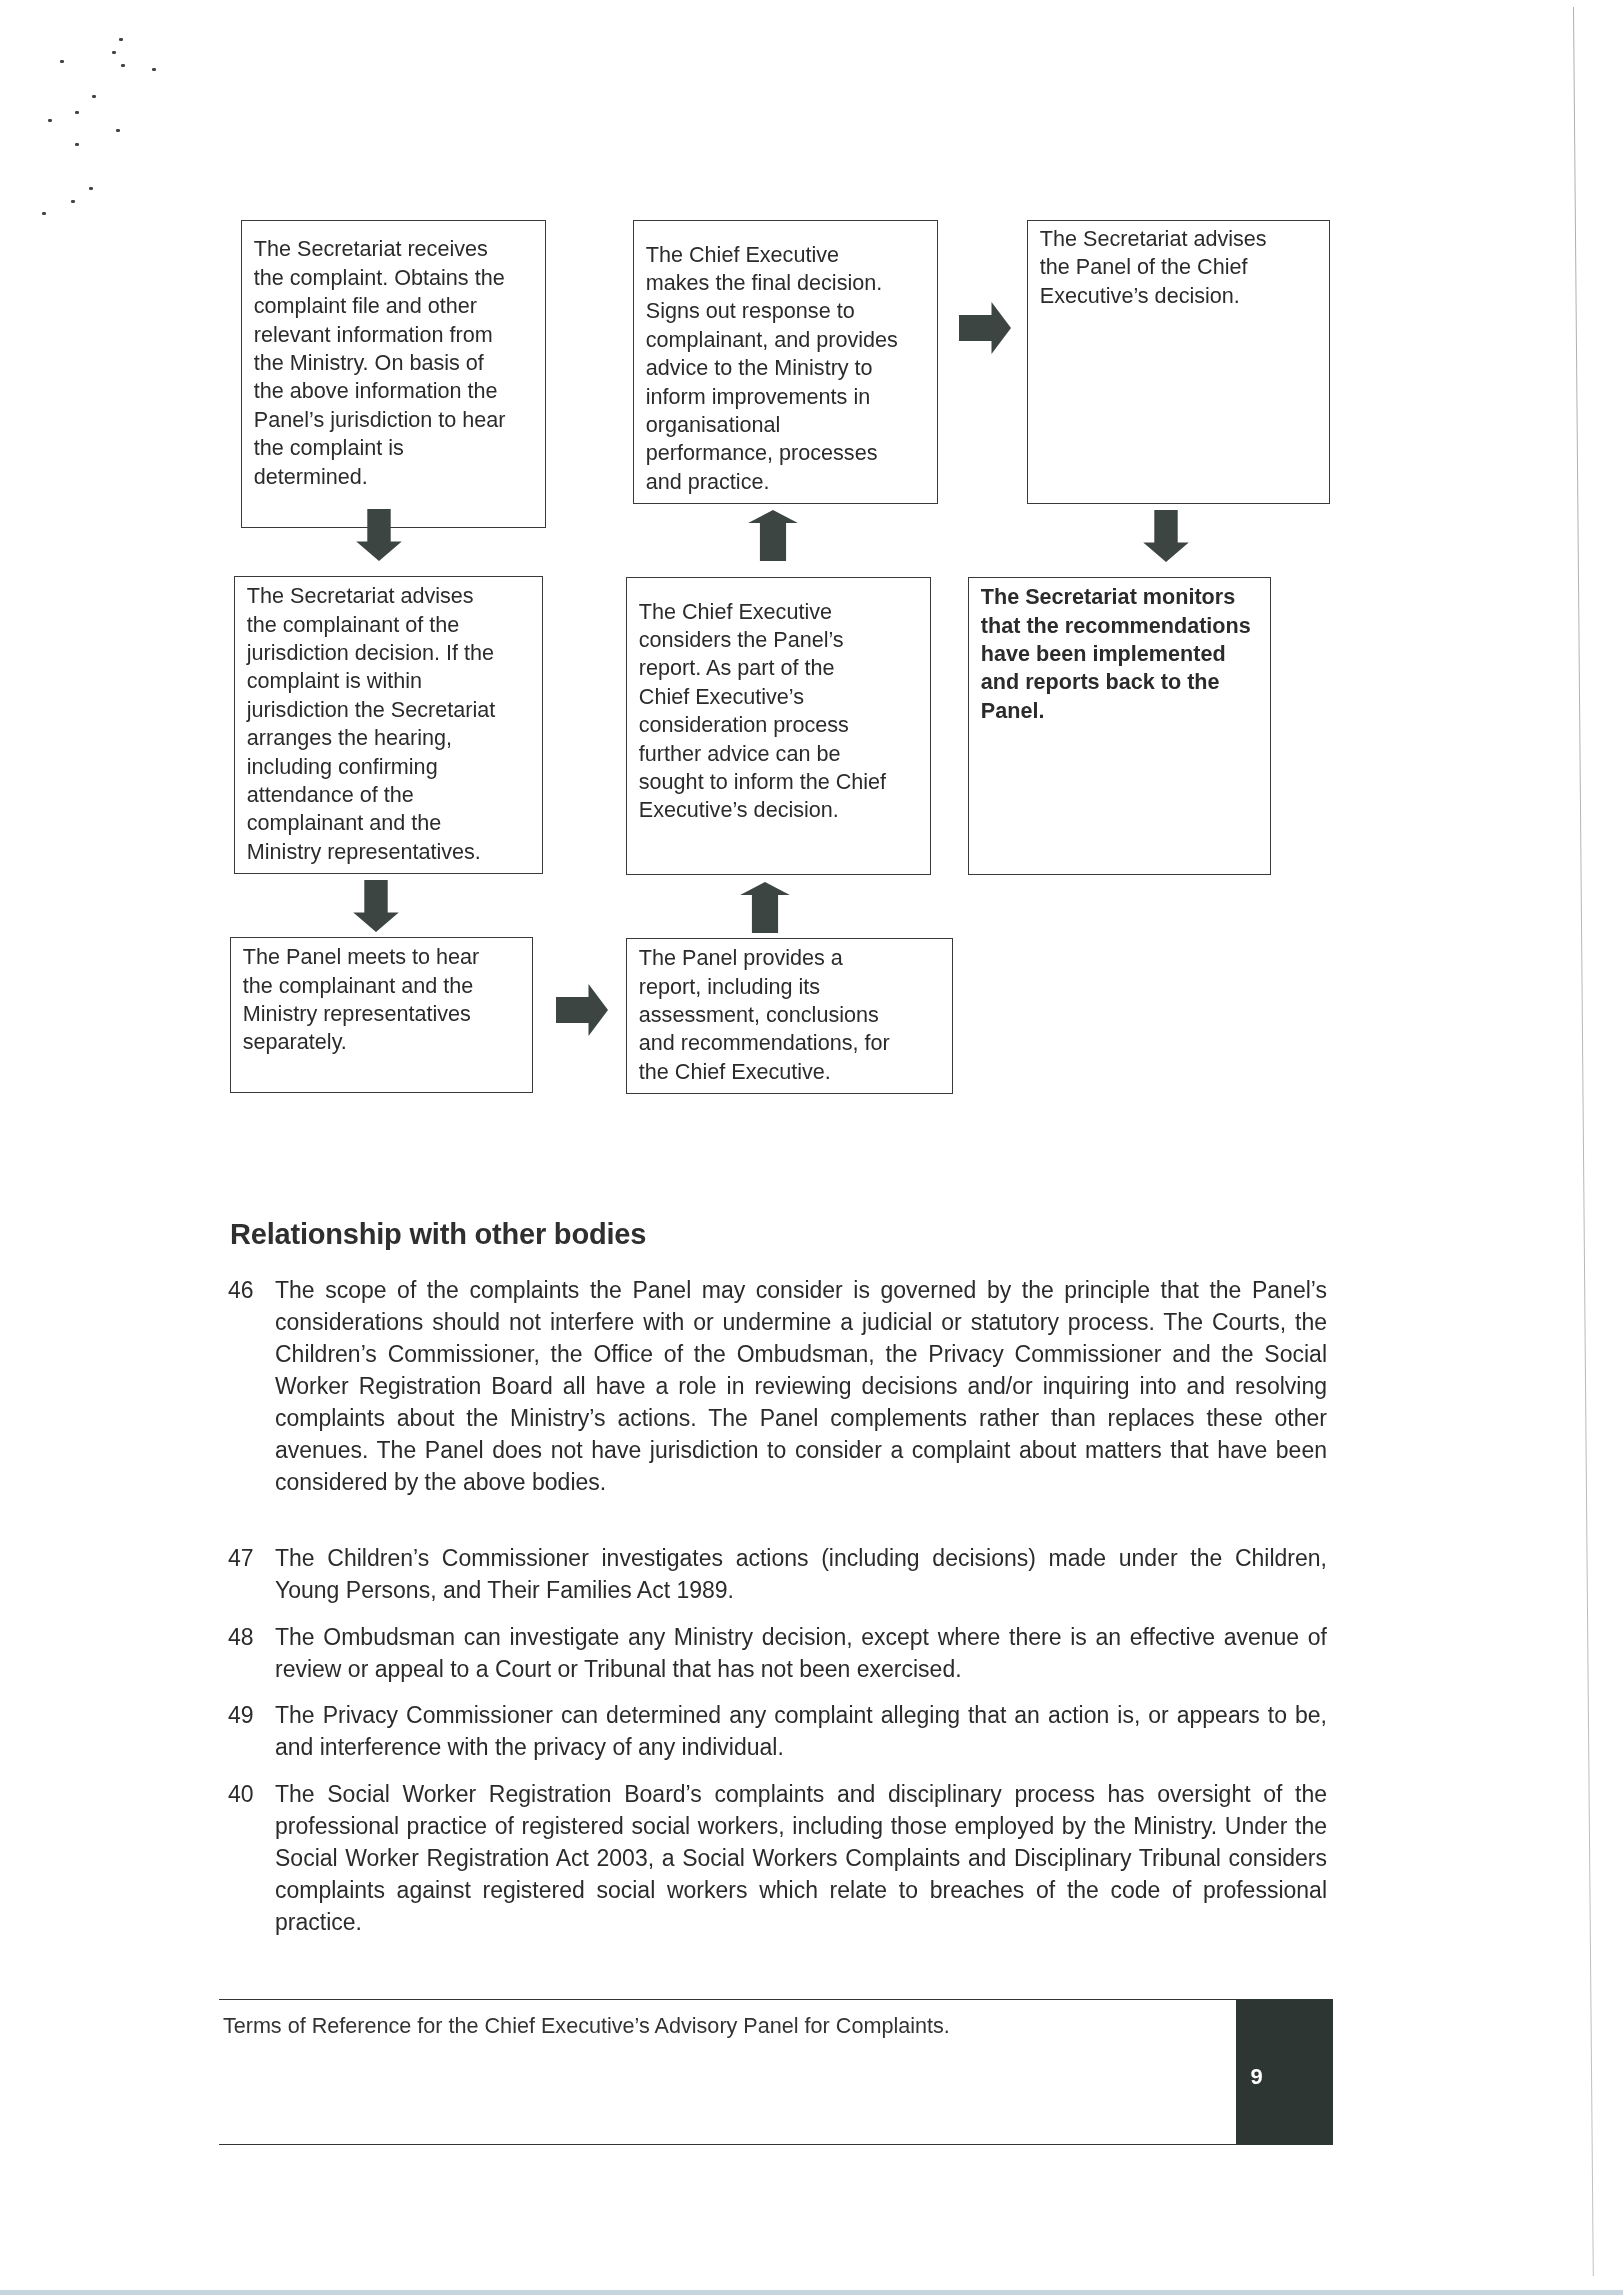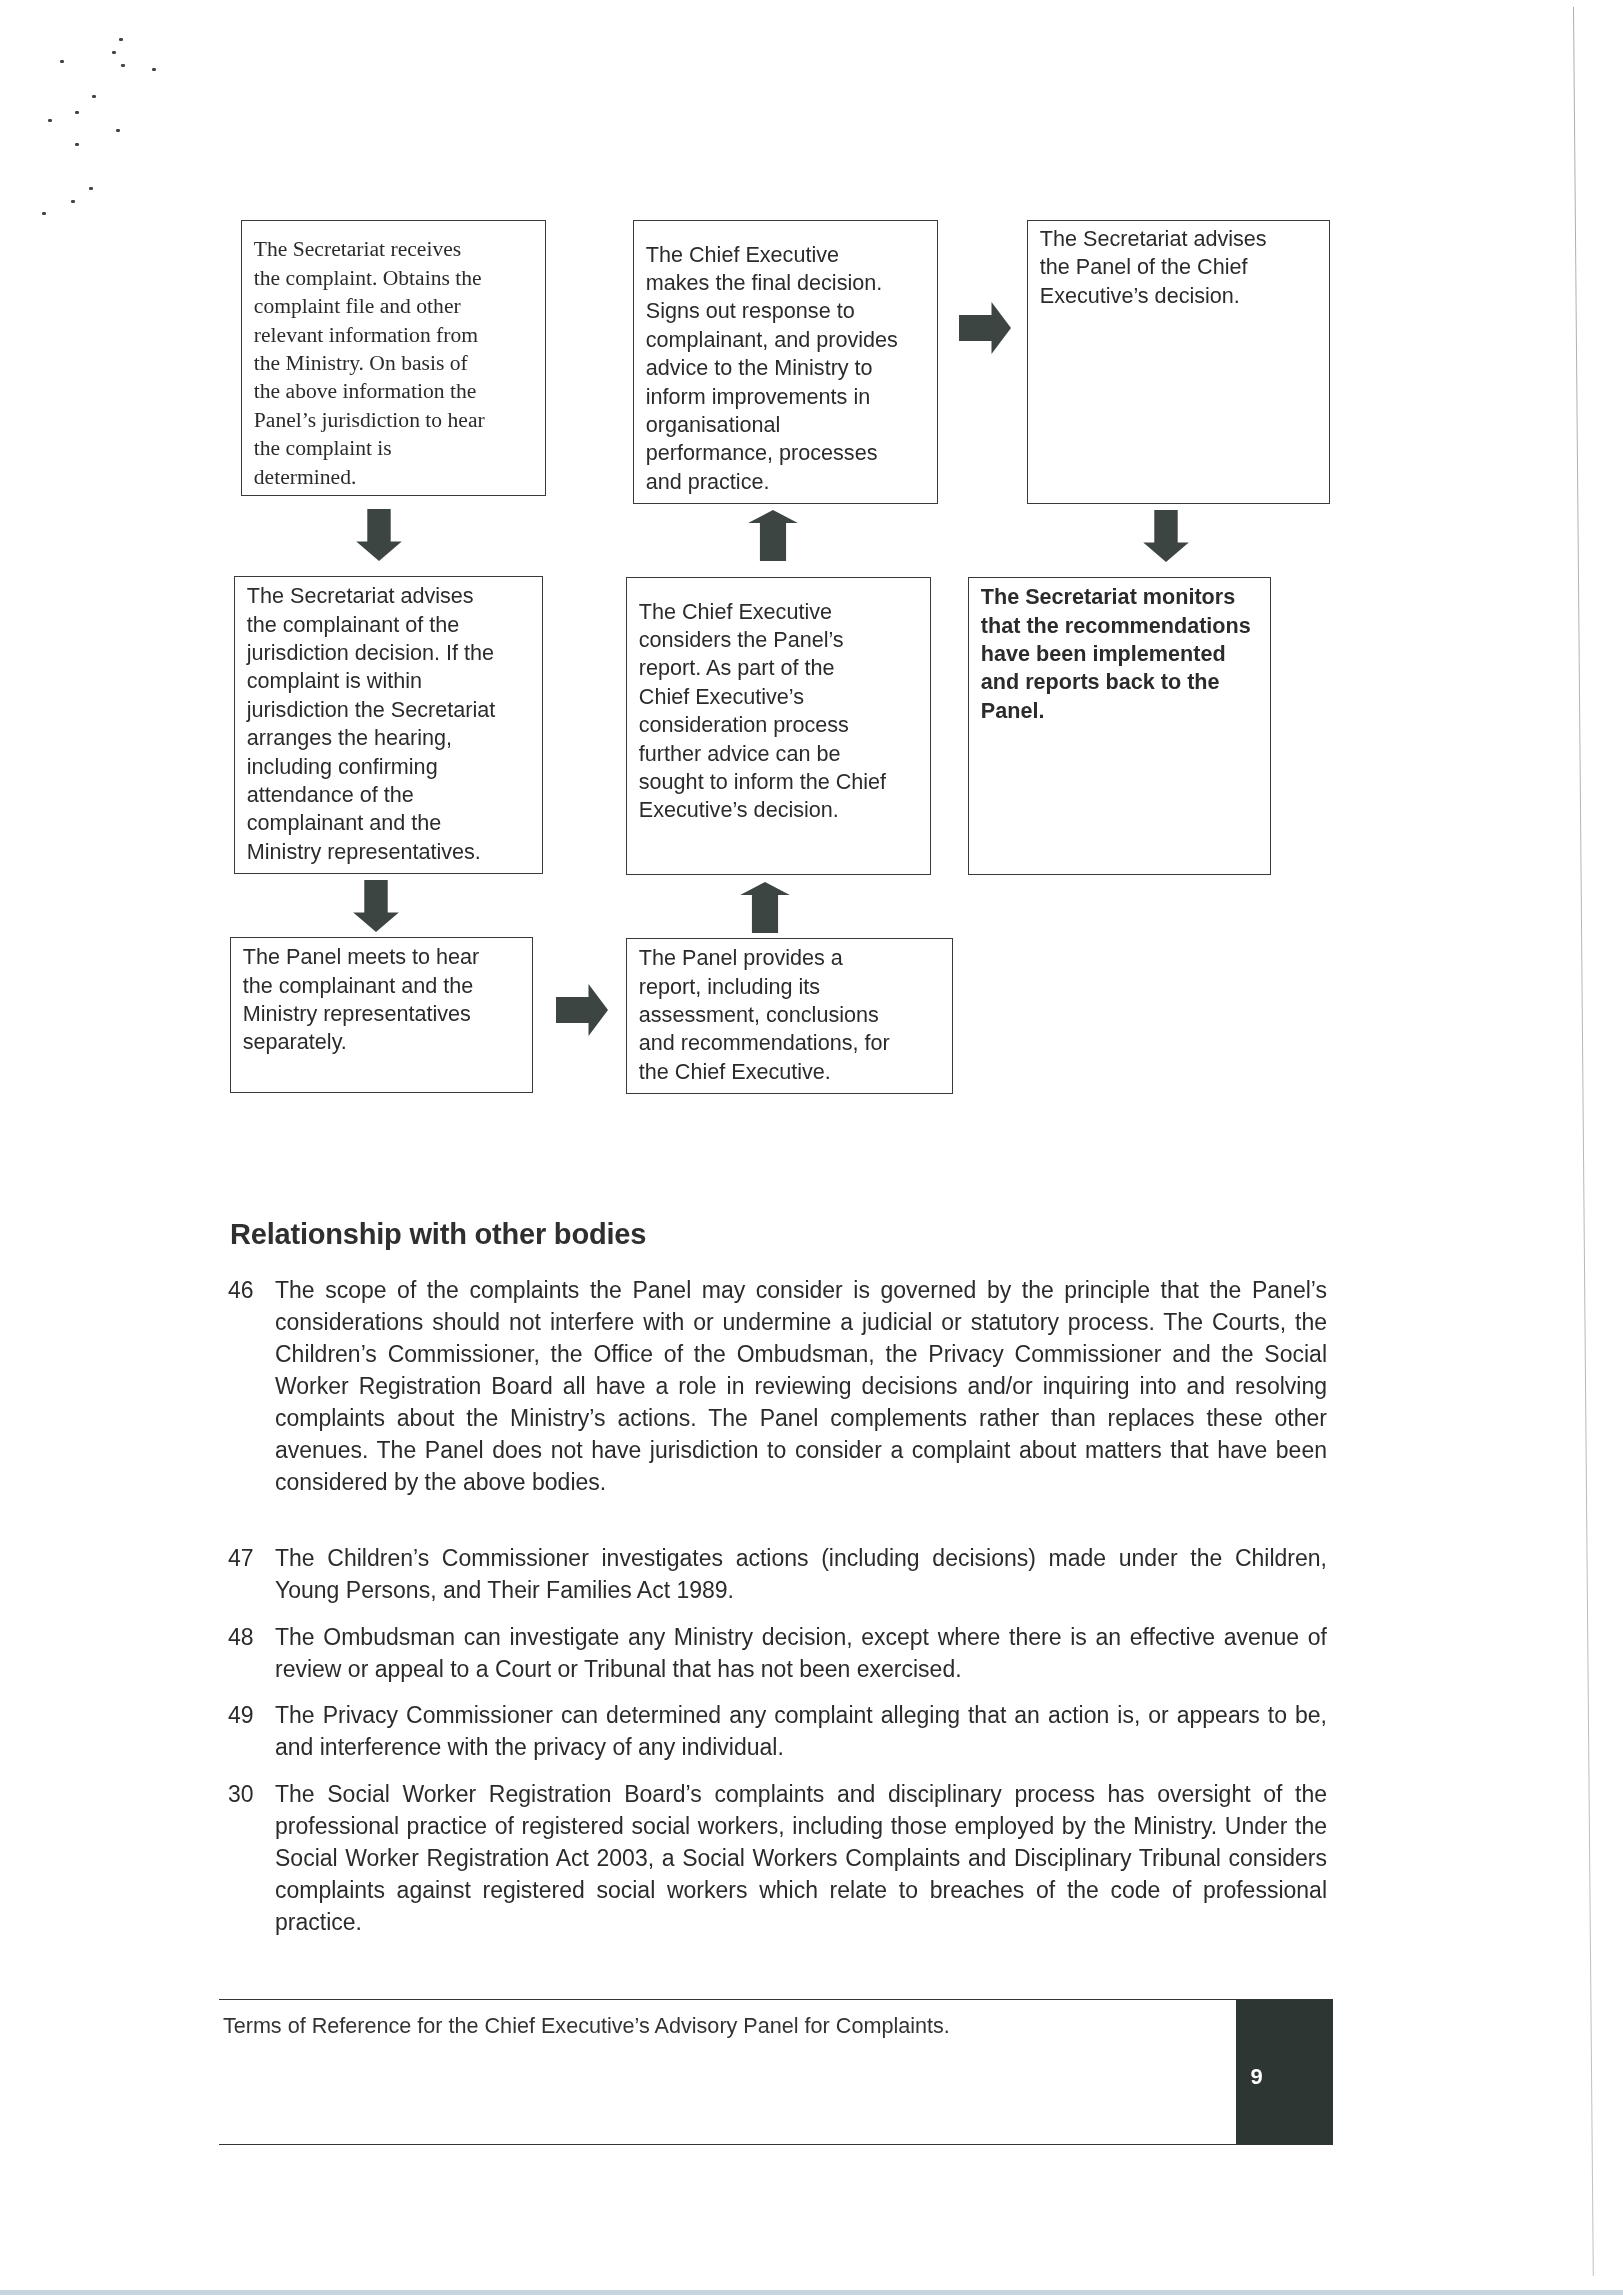--- a/index.html
+++ b/index.html
@@ -78,21 +78,21 @@
   <span class="speck" style="left:116px;top:129px;"></span>
   <span class="speck" style="left:75px;top:143px;"></span>
   <span class="speck" style="left:89px;top:187px;"></span>
   <span class="speck" style="left:71px;top:200px;"></span>
   <span class="speck" style="left:42px;top:212px;"></span>
 </div>
 <div class="scan-edge"></div>
 
 <div>
 
-  <div class="fbox" style="left:241px;top:220px;width:305px;height:276px;padding-top:14.4px;font-family:Liberation Serif, serif;">
+  <div class="fbox" style="left:241px;top:220px;width:305px;height:308px;padding-top:14.4px;">
     <span class="txt">The Secretariat receives
 the complaint. Obtains the
 complaint file and other
 relevant information from
 the Ministry.  On basis of
 the above information the
 Panel’s jurisdiction to hear
 the complaint is
 determined.</span>
   </div>
@@ -221,21 +221,21 @@
   <span class="num">48</span>
   <span class="body">The Ombudsman can investigate any Ministry decision, except where there is an effective avenue of review or appeal to a Court or Tribunal that has not been exercised.</span>
 </div>
 
 <div class="para" style="top:1699px;">
   <span class="num">49</span>
   <span class="body">The Privacy Commissioner can determined any complaint alleging that an action is, or appears to be, and interference with the privacy of any individual.</span>
 </div>
 
 <div class="para" style="top:1778px;">
-  <span class="num">30</span>
+  <span class="num">40</span>
   <span class="body">The Social Worker Registration Board’s complaints and disciplinary process has oversight of the professional practice of registered social workers, including those employed by the Ministry.  Under the Social Worker Registration Act 2003, a Social Workers Complaints and Disciplinary Tribunal considers complaints against registered social workers which relate to breaches of the code of professional practice.</span>
 </div>
 
 <div class="footer">
   <span class="l1">Terms of Reference for the Chief Executive’s Advisory Panel for Complaints.</span>
 </div>
 <div class="page-tab">
   <span class="pnum">9</span>
 </div>
 

